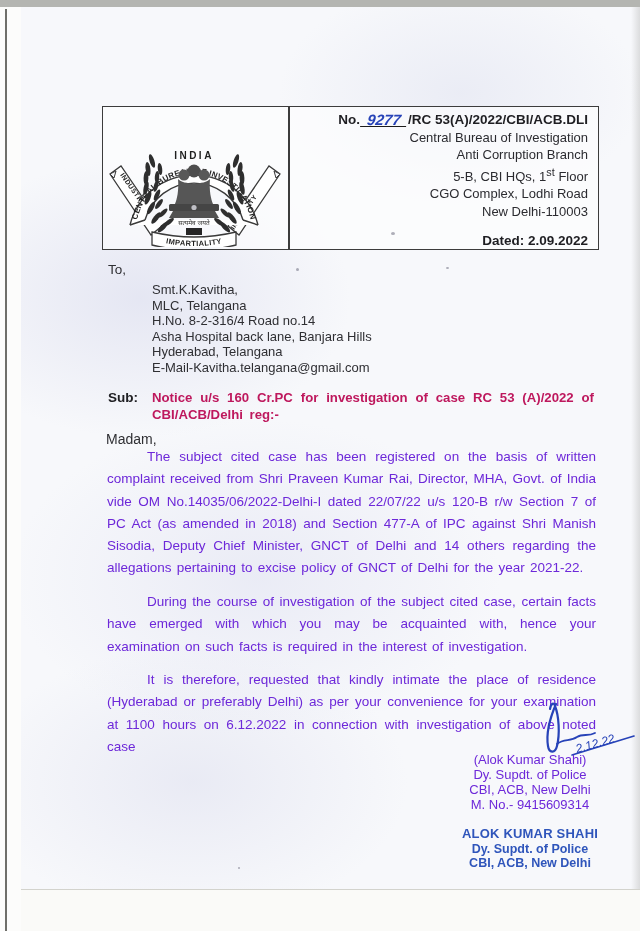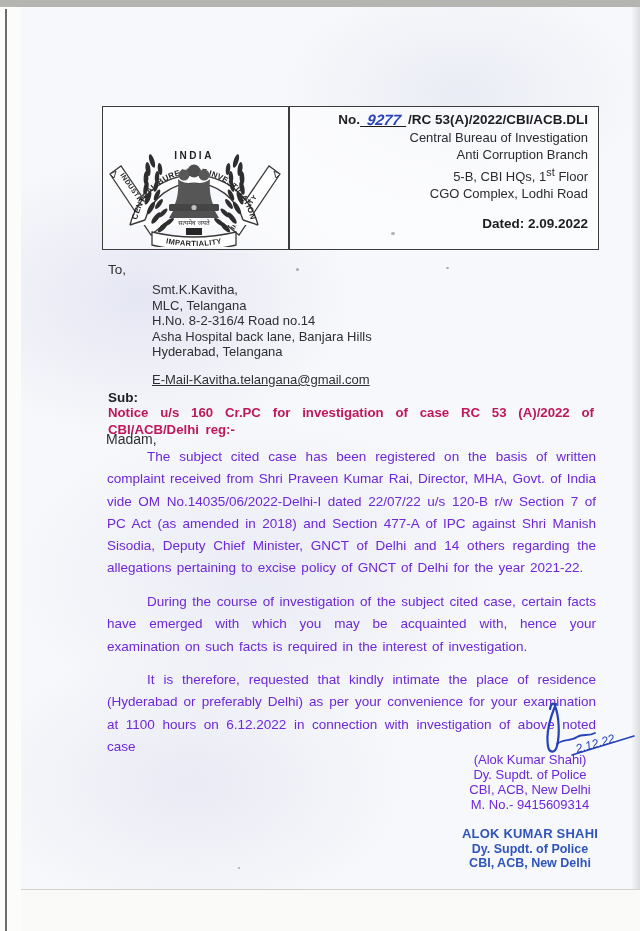--- a/index.html
+++ b/index.html
@@ -42,24 +42,24 @@
     border-bottom:1.7px solid #1c1c1c;
     color:#2743b8;font-size:15px;line-height:13px;
     font-style:italic;transform:skewX(-8deg);
     position:relative;top:1px;margin:0 1px;
   }
   .dated-line{font-weight:bold;color:#1e1e22;font-size:13.5px;margin-top:12px;}
 
   
   .to-label{position:absolute;left:108px;top:262px;font-size:13.5px;color:#2f2f33;}
   .addressee{position:absolute;left:152px;top:282px;font-size:13px;line-height:15.6px;color:#2f2f33;}
-  .email-line{text-decoration:underline;margin-top:12px;}
-
-  
-  .sub-row{position:absolute;left:108px;top:390px;width:486px;display:flex;flex-direction:column;}
+  .email-line{}
+
+  
+  .sub-row{position:absolute;left:108px;top:390px;width:486px;display:flex;}
   .sub-label{width:44px;flex:none;font-weight:bold;font-size:13.5px;color:#202024;}
   .sub-text{
     flex:1;font-weight:bold;font-size:13.2px;line-height:16.5px;color:#be185d;
     text-align:justify;word-spacing:3px;
   }
   .salutation{position:absolute;left:106px;top:431px;font-size:14px;color:#2f2f33;}
 
   
   .para{
     position:absolute;left:105px;width:489px;margin:2px;
@@ -164,20 +164,21 @@
     <div class="header-divider"></div>
 
     <div class="addr-cell">
       <div class="ref-line">
         <span>No.</span><span class="hand-number">9277</span><span>/RC 53(A)/2022/CBI/ACB.DLI</span>
       </div>
       <div>Central Bureau of Investigation</div>
       <div>Anti Corruption Branch</div>
       <div><span>5-B, CBI HQs, 1</span><sup>st</sup><span> Floor</span></div>
       <div>CGO Complex, Lodhi Road</div>
+      <div>New Delhi-110003</div>
       <div class="dated-line">Dated: 2.09.2022</div>
     </div>
   </div>
 
   <div class="to-label">To,</div>
   <div class="addressee">
     <div>Smt.K.Kavitha,</div>
     <div>MLC, Telangana</div>
     <div>H.No. 8-2-316/4 Road no.14</div>
     <div>Asha Hospital back lane, Banjara Hills</div>

